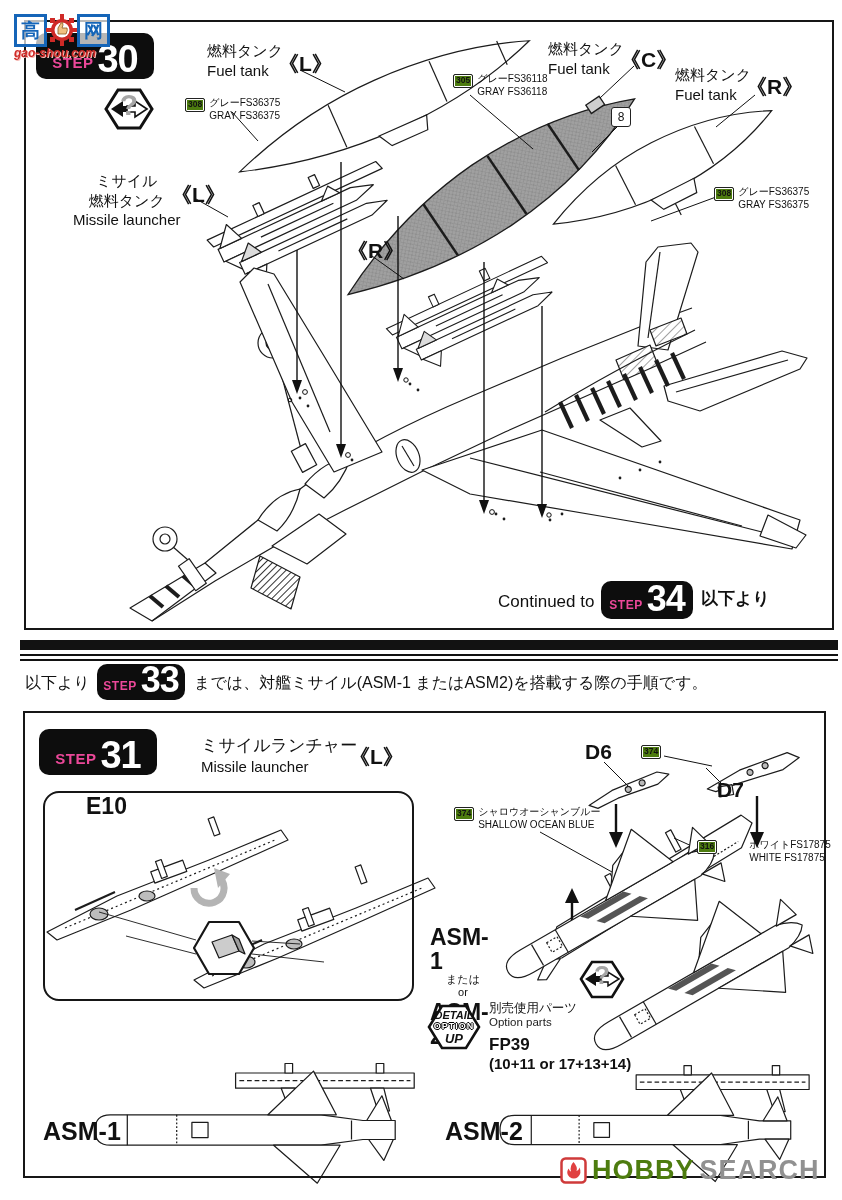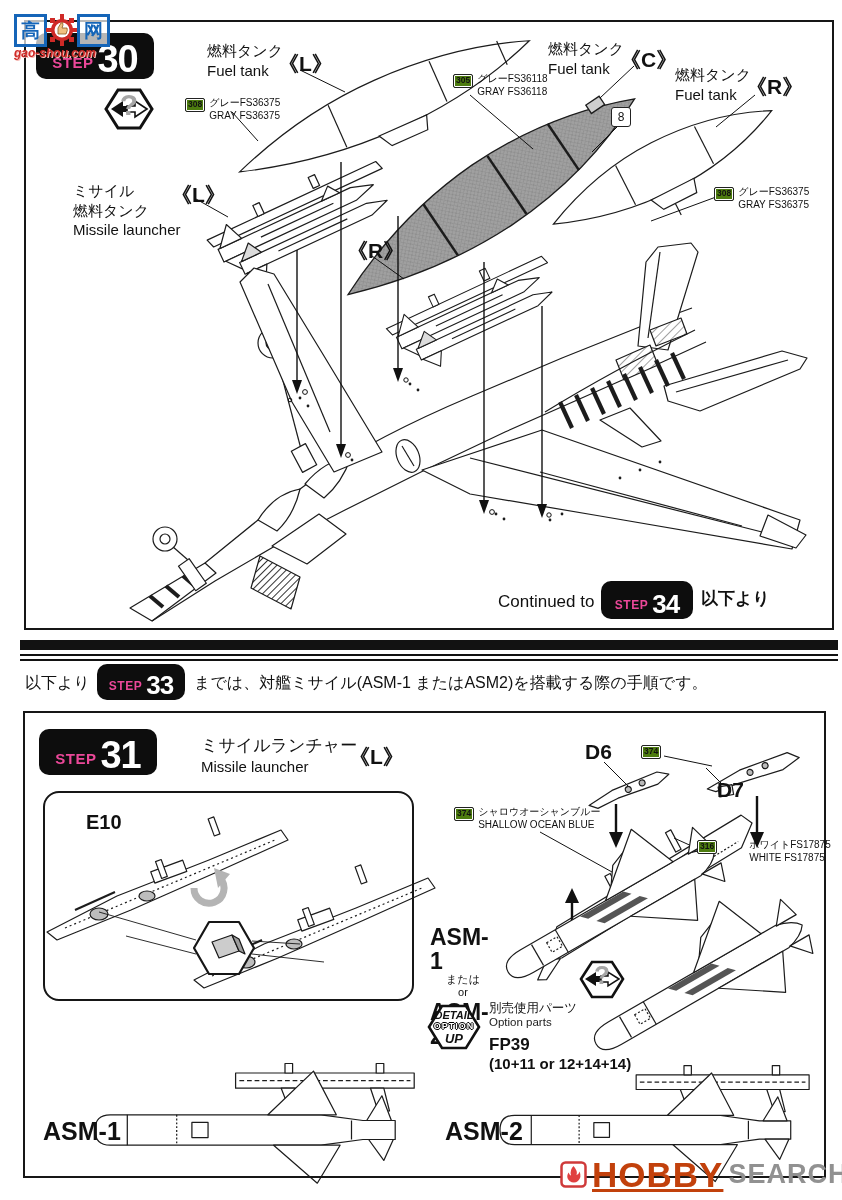--- a/index.html
+++ b/index.html
@@ -11,21 +11,21 @@
   .lbl{position:absolute;z-index:4;white-space:nowrap;}
   .jp{font-size:15px;line-height:1.3;}
   .en{font-size:15px;line-height:1.3;}
   .variant{font-size:21px;font-weight:700;}
   
   .stepbadge{position:absolute;background:#0d0d0d;border-radius:10px;display:flex;align-items:flex-end;
              justify-content:center;gap:4px;z-index:4;padding:2px 6px 4px 6px;box-sizing:border-box;}
   .stepbadge .w{color:#ec4899;font-weight:700;font-size:15px;letter-spacing:.5px;line-height:1;margin-bottom:5px;}
   .stepbadge .n{color:#fff;font-weight:800;font-size:38px;line-height:.85;letter-spacing:-1px;}
   .stepbadge.small .w{font-size:12px;margin-bottom:4px;}
-  .stepbadge.small .n{font-size:26px;}
+  .stepbadge.small .n{font-size:36px;}
   
   .callout{position:absolute;display:flex;gap:4px;z-index:4;align-items:flex-start;}
   .ptag{border:1.2px solid #222;border-radius:2px;background:#4d7c0f;font-size:8.5px;line-height:11px;
         height:12px;padding:0 2px;font-weight:600;box-shadow:0 0 0 1px #fff inset;margin-top:1px;}
   .plines{font-size:10px;line-height:1.25;}
   .partbox{position:absolute;border:1.4px solid #222;border-radius:3px;background:#fff;font-size:12px;
            width:18px;height:18px;text-align:center;line-height:18px;z-index:4;}
   .bigpart{font-size:21px;font-weight:700;}
   
   .hexq{position:absolute;z-index:4;}
@@ -54,21 +54,21 @@
   .attach .j{font-size:14.5px;font-weight:700;line-height:1.3;}
   .attach .e{font-size:14.5px;font-weight:700;line-height:1.3;}
   
   .wm{position:absolute;left:14px;top:12px;z-index:6;}
   .wm .row{display:flex;align-items:center;}
   .wm .cnbox{width:27px;height:27px;border:3px solid #1565b8;color:#1565b8;font-weight:800;font-size:19px;
              text-align:center;line-height:27px;background:rgba(255,255,255,.7);}
   .wm .dom{font-size:12px;font-weight:800;font-style:italic;color:#cf2a27;text-shadow:1px 1px 0 #f5b9b4;margin-top:-2px;}
   
   .hslogo{position:absolute;z-index:6;display:flex;align-items:center;gap:5px;}
-  .hslogo .hb{font-size:35px;font-weight:800;letter-spacing:1px;color:#c2410c;line-height:1;text-decoration:underline;}
+  .hslogo .hb{font-size:27px;font-weight:800;letter-spacing:1px;color:#4d7c0f;line-height:1;}
   .hslogo .sr{font-size:27px;font-weight:700;letter-spacing:1px;color:#919191;line-height:1;}
   .footdoc{position:absolute;left:260px;top:1180px;width:340px;text-align:center;font-size:10.5px;color:#3a3a3a;z-index:4;}
   .continued-en{font-size:17px;}
   .continued-jp{font-size:17px;font-weight:700;}
   .notice-txt{font-size:16px;}
 </style>
 </head>
 <body>
 
 <div class="page">
@@ -427,21 +427,21 @@
     <div class="en">Fuel tank</div>
   </div>
   <div class="lbl variant" style="left:746px;top:73px;">《R》</div>
 
   <div class="callout" style="left:714px;top:186px;">
     <span class="ptag">308</span>
     <span class="plines"><span>グレーFS36375</span><br>
     <span>GRAY FS36375</span></span>
   </div>
 
-  <div class="lbl" style="left:73px;top:181px;">
+  <div class="lbl" style="left:73px;top:171px;text-align:center;">
     <div class="jp">ミサイル</div>
     <div class="jp">燃料タンク</div>
     <div class="en">Missile launcher</div>
   </div>
   <div class="lbl variant" style="left:171px;top:181px;">《L》</div>
   <div class="lbl variant" style="left:347px;top:237px;">《R》</div>
 
   <div class="lbl continued-en" style="left:498px;top:592px;">Continued to</div>
   <div class="stepbadge small" style="left:601px;top:581px;width:92px;height:38px;">
     <span class="w">STEP</span>
@@ -463,21 +463,21 @@
   <div class="stepbadge" style="left:39px;top:729px;width:118px;height:46px;">
     <span class="w">STEP</span>
     <span class="n">31</span>
   </div>
   <div class="lbl" style="left:201px;top:735px;">
     <div class="jp" style="font-size:17px;">ミサイルランチャー</div>
     <div class="en">Missile launcher</div>
   </div>
   <div class="lbl variant" style="left:349px;top:743px;">《L》</div>
 
-  <div class="lbl bigpart" style="left:86px;top:811px;font-size:20px;text-align:center;">E10</div>
+  <div class="lbl bigpart" style="left:86px;top:793px;font-size:23px;text-align:center;">E10</div>
   <div class="lbl bigpart" style="left:585px;top:740px;">D6</div>
   <div class="callout" style="left:641px;top:744px;">
     <span class="ptag">374</span>
   </div>
   <div class="lbl bigpart" style="left:717px;top:778px;">D7</div>
 
   <div class="callout" style="left:454px;top:806px;">
     <span class="ptag">374</span>
     <span class="plines"><span>シャロウオーシャンブルー</span><br>
     <span>SHALLOW OCEAN BLUE</span></span>
@@ -501,21 +501,21 @@
     </svg>
     <div class="t t1">DETAIL</div>
     <div class="t t2">OPTION</div>
     <div class="t t3">UP</div>
   </div>
 
   <div class="optparts" style="left:489px;top:1001px;">
     <div class="j">別売使用パーツ</div>
     <div class="e">Option parts</div>
     <div class="c">FP39</div>
-    <div class="m">(10+11 or 12+14+14)</div>
+    <div class="m">(10+11 or 17+13+14)</div>
   </div>
 
   <div class="hexq small" style="left:578px;top:958px;width:48px;height:43px;">
     <svg width="48" height="43" viewBox="0 0 48 43">
       <polygon points="3,21 14,4 34,4 45,21 34,39 14,39" fill="#fff" stroke="#111" stroke-width="2.6"></polygon>
       <polygon points="7,21 18,14 18,18 27,18 27,24 18,24 18,28" fill="#111"></polygon>
       <polygon points="41,21 30,14 30,18 23,18 23,24 30,24 30,28" fill="#fff" stroke="#111" stroke-width="1.5"></polygon>
     </svg>
     <span class="q">?</span>
   </div>

